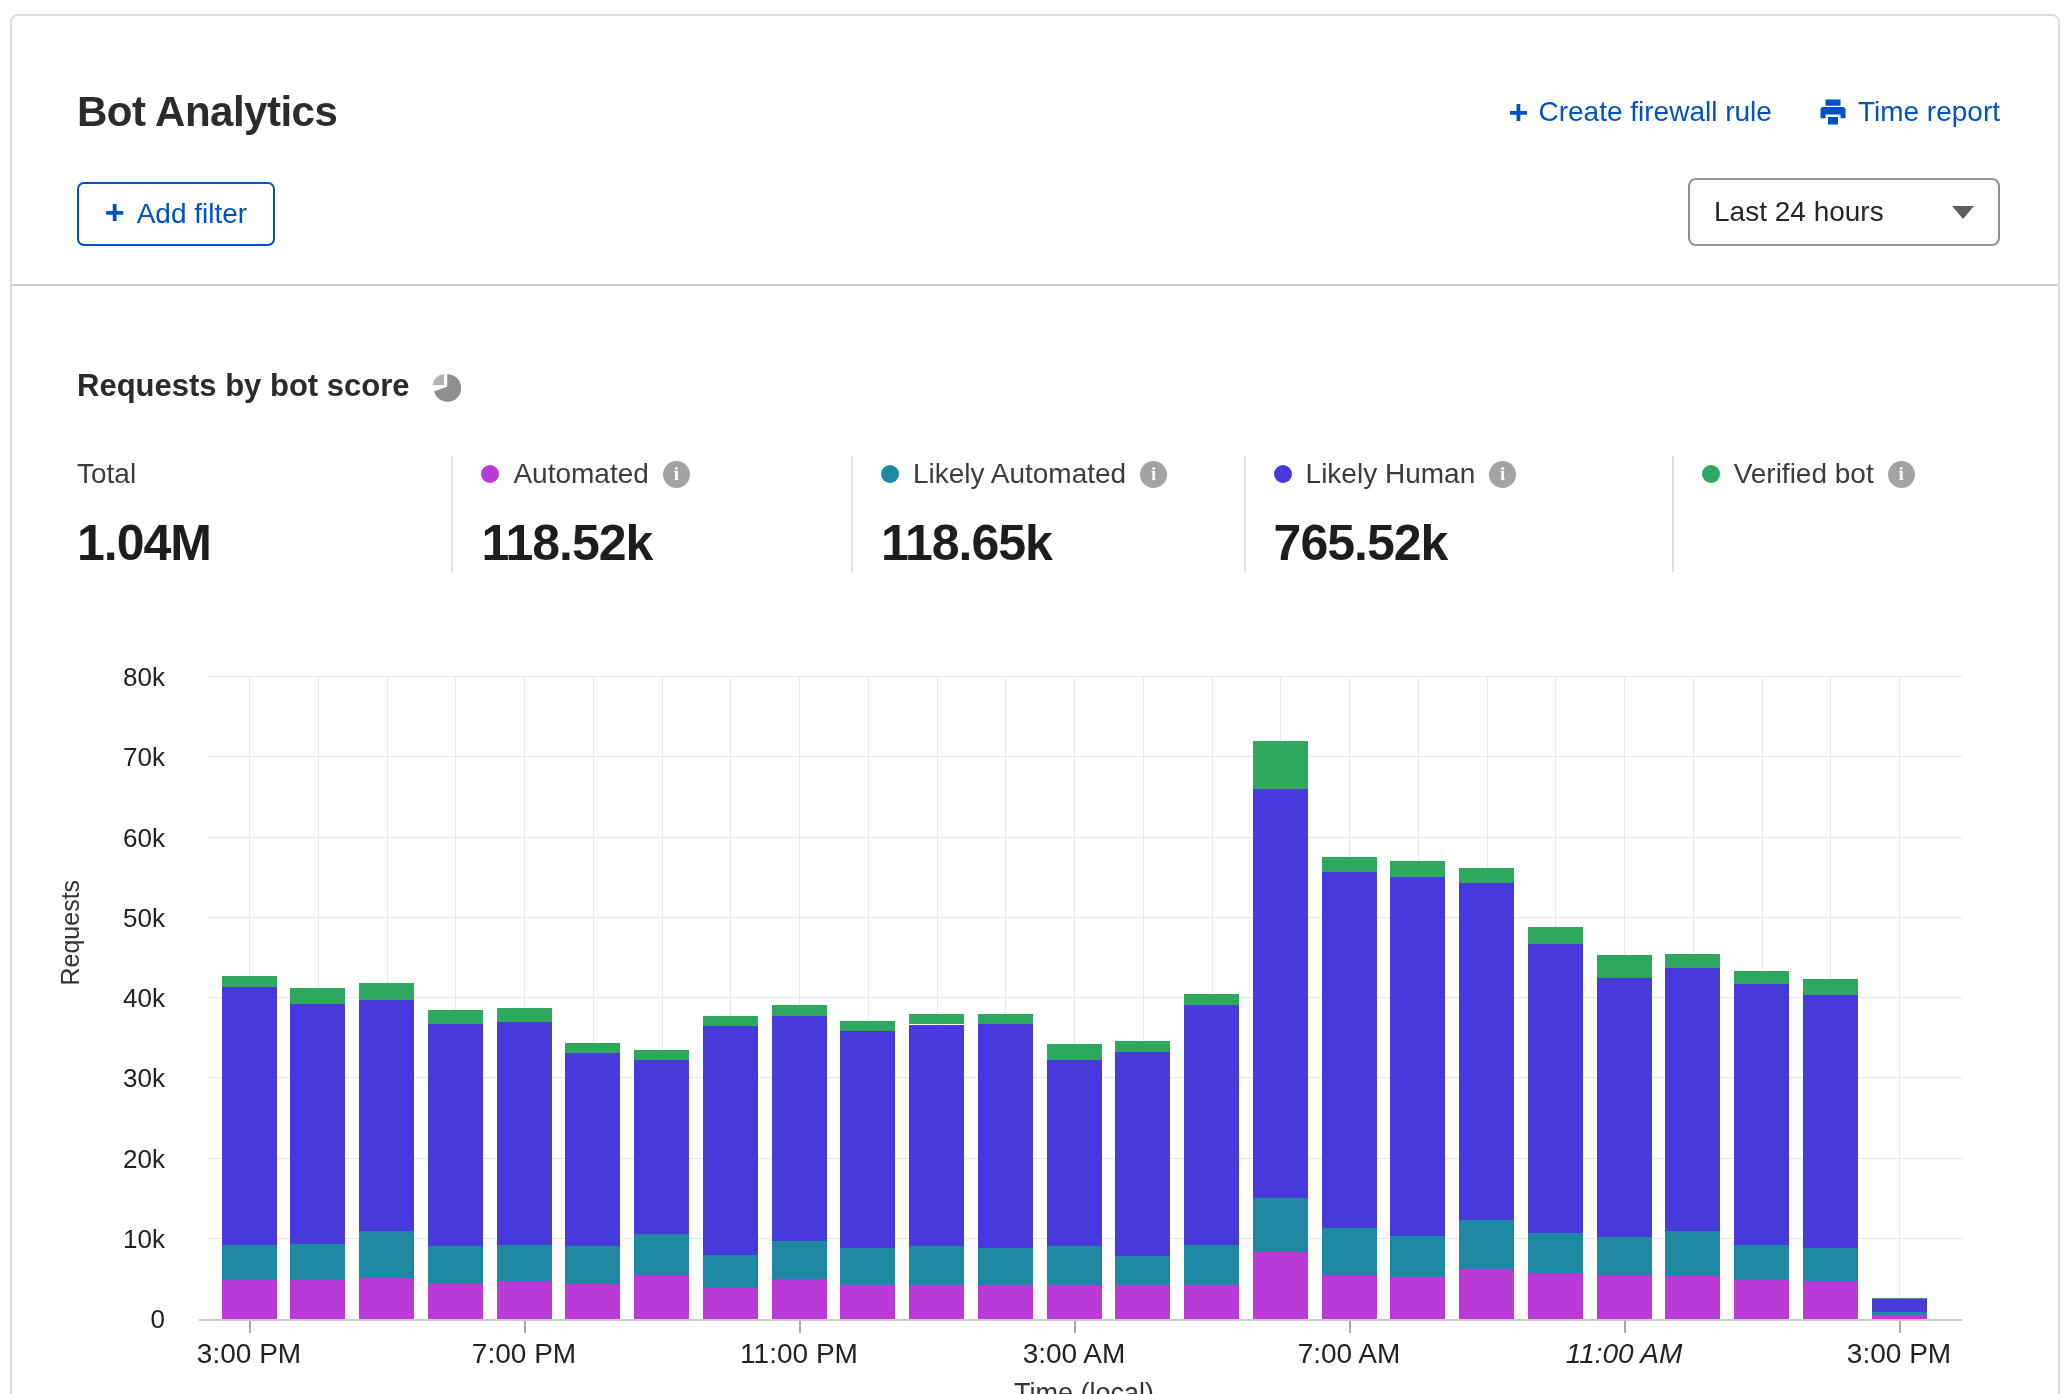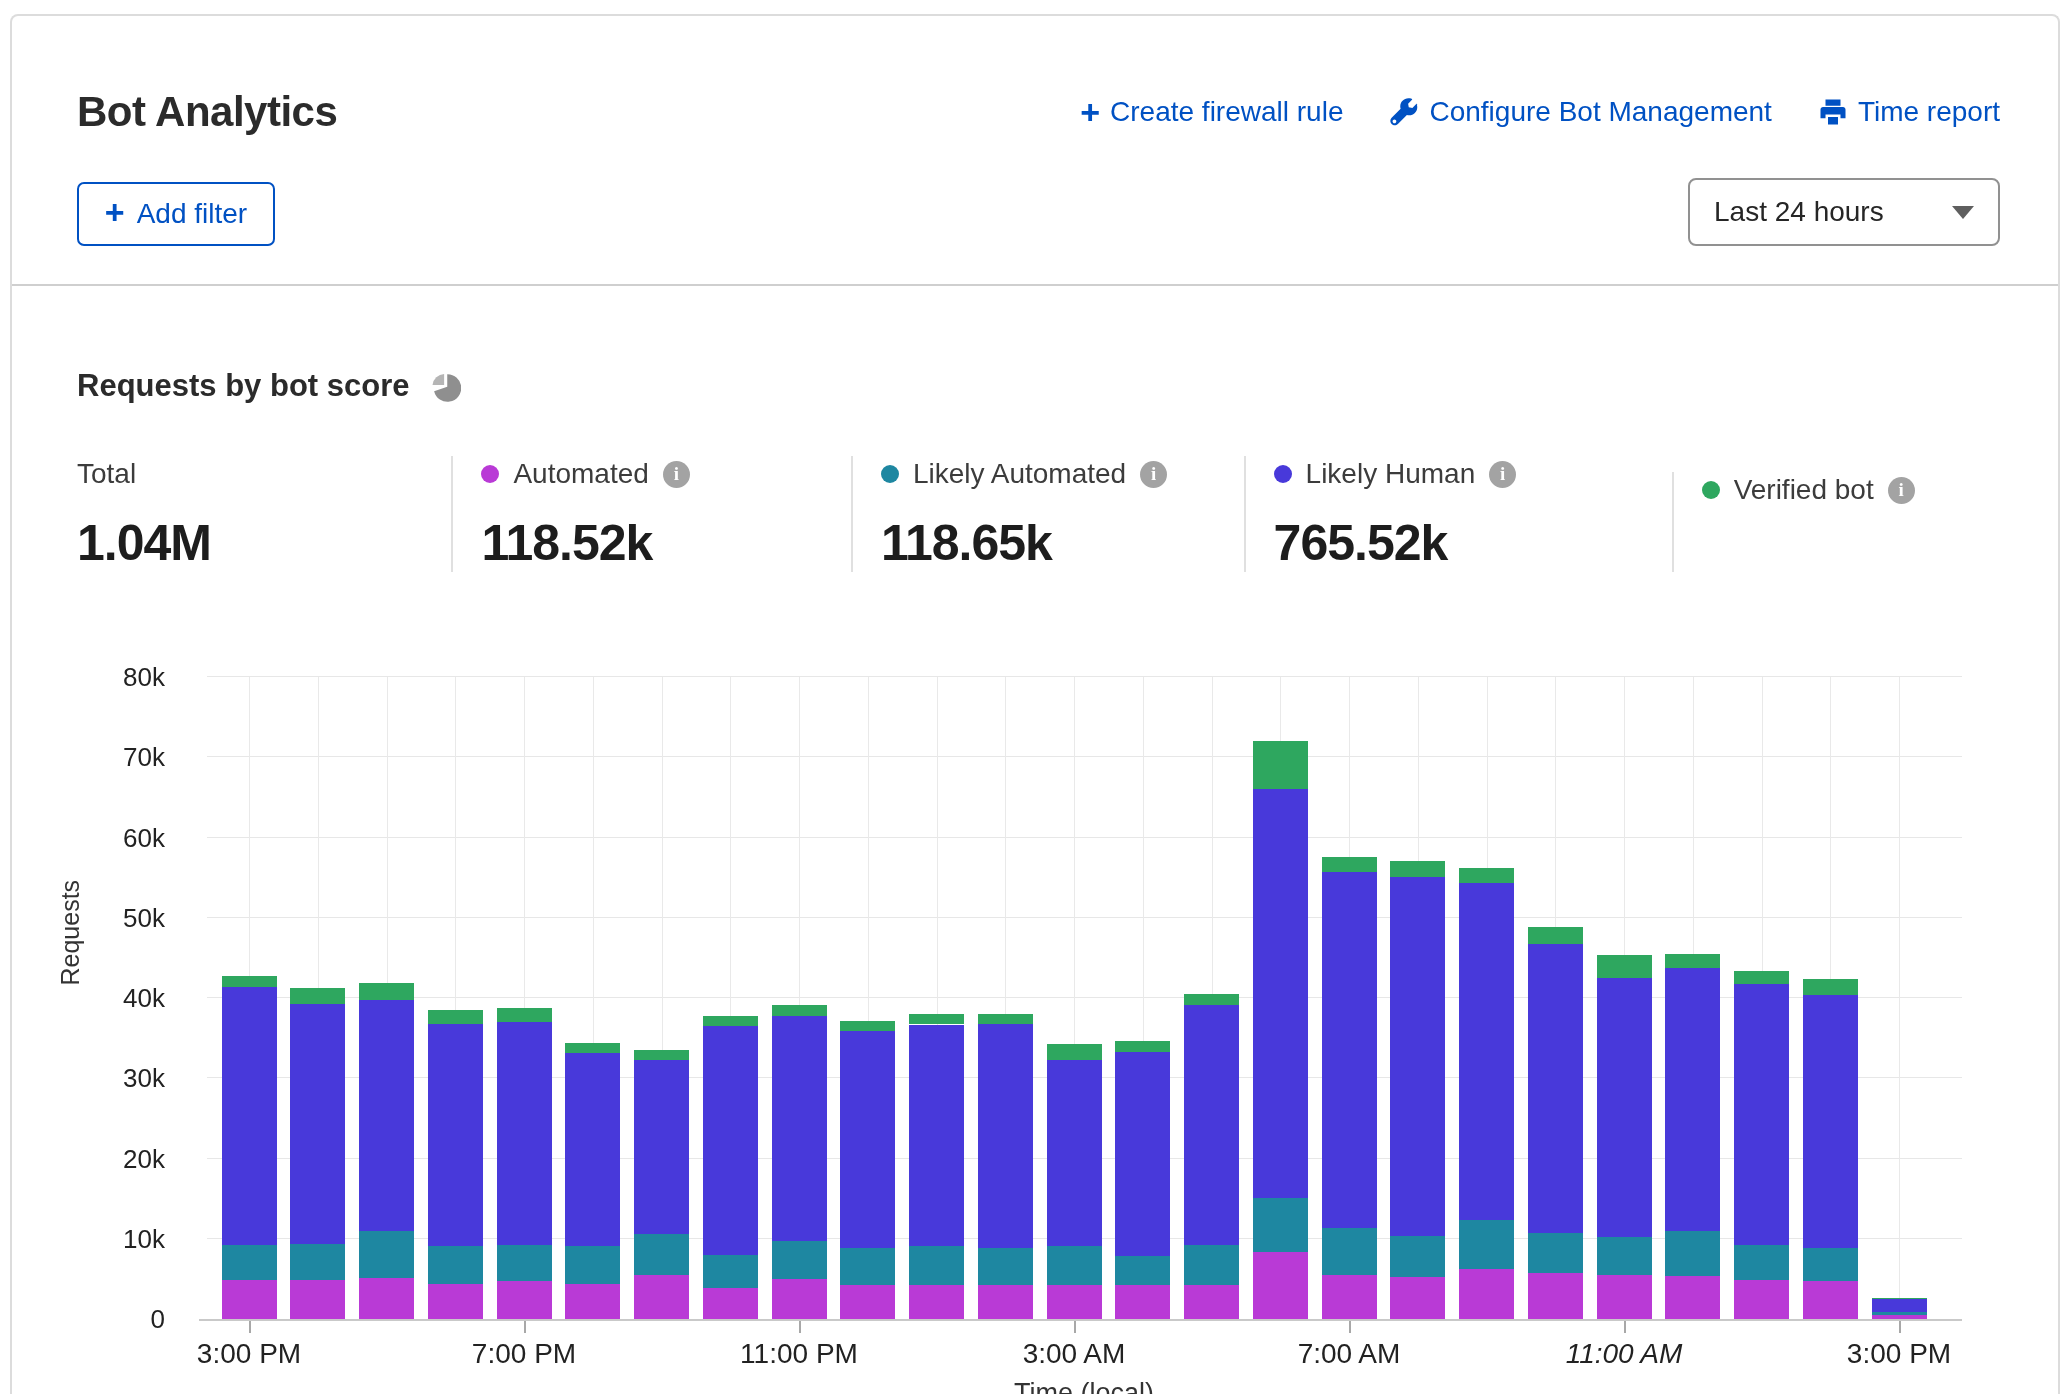--- a/index.html
+++ b/index.html
@@ -52,28 +52,20 @@
   <div class="hdr-title">Bot Analytics</div>
 
   <div class="hdr-actions">
     <div class="hdr-link">
       <span class="plus">+</span>
       <span>Create firewall rule</span>
     </div>
     <div class="hdr-link">
       <span style="display:inline-flex;">
         <svg width="30" height="30" viewBox="0 0 24 24" fill="#0051c3">
-            <path d="M22.7 5.9c-.1-.4-.6-.6-.9-.3l-3.1 3.1-2.9-.5-.5-2.9 3.1-3.1c.3-.3.1-.8-.3-.9C17.3 1.1 16.4 1 15.5 1 11.9 1 9 3.9 9 7.5c0 .6.1 1.2.3 1.8l-7.2 7.2c-1.4 1.4-1.4 3.6 0 5 .7.7 1.6 1 2.5 1s1.8-.3 2.5-1l7.2-7.2c.6.2 1.2.3 1.8.3 3.6 0 6.5-2.9 6.5-6.5 0-.8-.1-1.5-.4-2.2zM5.4 20.5c-.6.6-1.5.6-2.1 0-.6-.6-.6-1.5 0-2.1.6-.6 1.5-.6 2.1 0 .6.6.6 1.5 0 2.1z"></path>
-          </svg>
-      </span>
-      <span>Configure Bot Management</span>
-    </div>
-    <div class="hdr-link">
-      <span style="display:inline-flex;">
-        <svg width="30" height="30" viewBox="0 0 24 24" fill="#0051c3">
             <path d="M6 2h12v5H6zM4 8h16c1.1 0 2 .9 2 2v7h-4v-3H6v3H2v-7c0-1.1.9-2 2-2zm4 8h8v6H8zm9.5-5.5c0 .55-.45 1-1 1s-1-.45-1-1 .45-1 1-1 1 .45 1 1z"></path>
           </svg>
       </span>
       <span>Time report</span>
     </div>
   </div>
 
   <button class="btn-addfilter">
     <span class="plus">+</span>
     <span>Add filter</span>
@@ -120,21 +112,21 @@
       <div class="stat-value">118.65k</div>
     </div>
     <div class="stat" style="width:434px;">
       <div class="stat-label-row">
         <span class="dot" style="background:#4839da;"></span>
         <span class="stat-label">Likely Human</span>
         <span class="info">i</span>
       </div>
       <div class="stat-value">765.52k</div>
     </div>
-    <div class="stat" style="width:350px;margin-top:16px;">
+    <div class="stat" style="width:350px;">
       <div class="stat-label-row">
         <span class="dot" style="background:#2ea75f;"></span>
         <span class="stat-label">Verified bot</span>
         <span class="info">i</span>
       </div>
     </div>
   </div>
 
   <div class="ytitle">Requests</div>
   <div id="ylabels">

